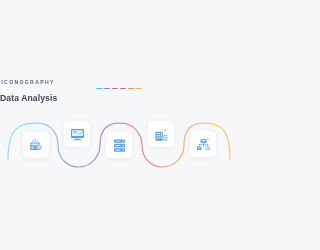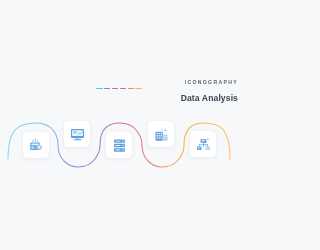--- a/index.html
+++ b/index.html
@@ -21,21 +21,21 @@
     width: 238px;
     height: 250px;
   }
 
   
   #header {
     position: absolute;
     left: 0;
     right: 0;
     top: 79px;
-    text-align: right;
+    text-align: left;
   }
 
   #eyebrow {
     font-size: 5.1px;
     letter-spacing: 1.35px;
     color: #5b6270;
     font-weight: 600;
     line-height: 7px;
     text-indent: 1.35px;
     white-space: nowrap;

